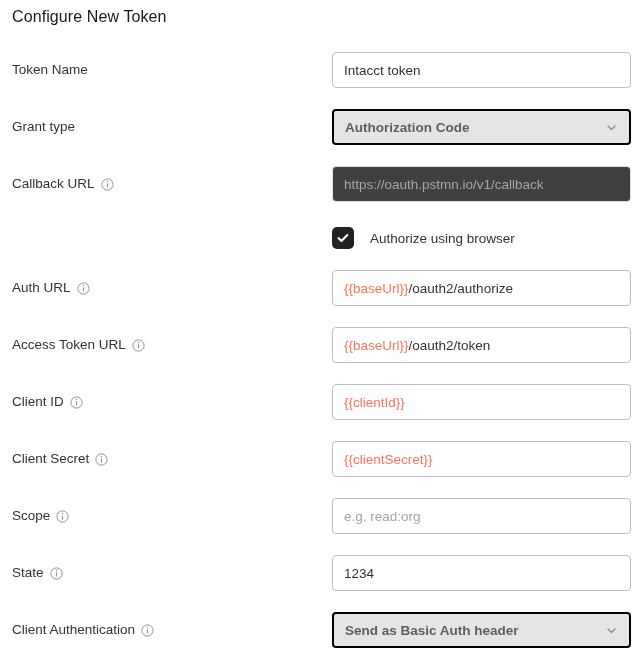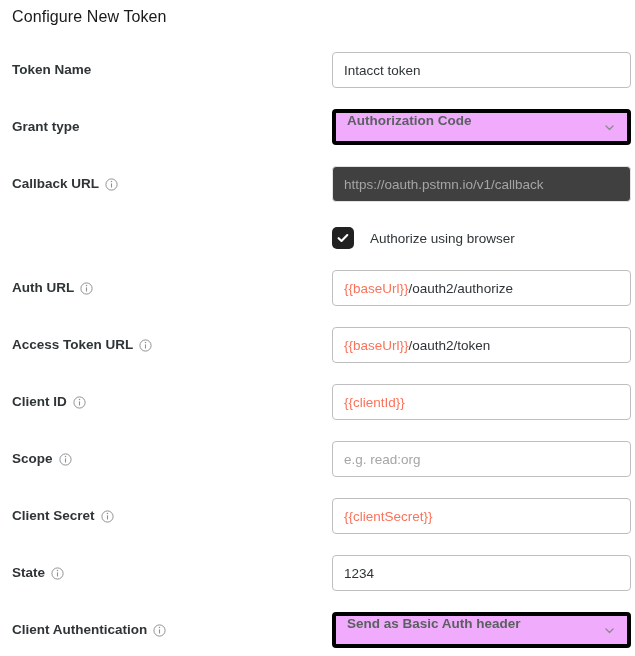--- a/index.html
+++ b/index.html
@@ -43,21 +43,20 @@
     position: absolute;
     left: 12px;
     top: 9px;
     font-size: 13.5px;
     color: #2f3437;
     white-space: nowrap;
     display: flex;
     align-items: center;
     gap: 6px;
     line-height: 18px;
-    font-weight: bold;
   }
 
   .info-icon {
     display: inline-flex;
     align-items: center;
     justify-content: center;
     width: 13px;
     height: 13px;
     flex: 0 0 13px;
     position: relative;
@@ -108,28 +107,29 @@
     white-space: nowrap;
     overflow: hidden;
     cursor: text;
   }
   .var-token { color: #f9735b; }
   .var-rest { color: #2f3437; }
 
   .select-box {
     width: 100%;
     height: 36px;
-    border: 4px solid #000000;
+    border: 2px solid #000000;
     border-radius: 4px;
-    background: #f0abfc;
+    background: #e5e5e5;
     font-size: 13.5px;
     font-weight: bold;
     color: #5b5f62;
     padding: 0 11px;
     display: flex;
+    align-items: center;
     justify-content: space-between;
     cursor: pointer;
     user-select: none;
   }
   .chev { flex: 0 0 auto; display: flex; align-items: center; }
 
   .check-row {
     position: relative;
     height: 47px;
   }
@@ -270,50 +270,50 @@
     <div class="control">
       <div class="var-input">
         <span class="var-token">{{clientId}}</span>
           <span class="var-rest"></span>
       </div>
     </div>
   </div>
 
   <div class="row">
     <div class="field-label">
-      <span>Scope</span>
-      <span class="info-icon">
-        <svg width="13" height="13" viewBox="0 0 13 13">
-          <circle cx="6.5" cy="6.5" r="5.6" fill="none" stroke="#8e9295" stroke-width="1"></circle>
-          <circle cx="6.5" cy="3.6" r="0.75" fill="#8e9295"></circle>
-          <rect x="5.95" y="5.2" width="1.1" height="4.3" rx="0.5" fill="#8e9295"></rect>
-        </svg>
-      </span>
-    </div>
-    <div class="control">
-      <input class="text-input" type="text" placeholder="e.g. read:org" style="">
-    </div>
-  </div>
-
-  <div class="row">
-    <div class="field-label">
       <span>Client Secret</span>
       <span class="info-icon">
         <svg width="13" height="13" viewBox="0 0 13 13">
           <circle cx="6.5" cy="6.5" r="5.6" fill="none" stroke="#8e9295" stroke-width="1"></circle>
           <circle cx="6.5" cy="3.6" r="0.75" fill="#8e9295"></circle>
           <rect x="5.95" y="5.2" width="1.1" height="4.3" rx="0.5" fill="#8e9295"></rect>
         </svg>
       </span>
     </div>
     <div class="control">
       <div class="var-input">
         <span class="var-token">{{clientSecret}}</span>
           <span class="var-rest"></span>
       </div>
+    </div>
+  </div>
+
+  <div class="row">
+    <div class="field-label">
+      <span>Scope</span>
+      <span class="info-icon">
+        <svg width="13" height="13" viewBox="0 0 13 13">
+          <circle cx="6.5" cy="6.5" r="5.6" fill="none" stroke="#8e9295" stroke-width="1"></circle>
+          <circle cx="6.5" cy="3.6" r="0.75" fill="#8e9295"></circle>
+          <rect x="5.95" y="5.2" width="1.1" height="4.3" rx="0.5" fill="#8e9295"></rect>
+        </svg>
+      </span>
+    </div>
+    <div class="control">
+      <input class="text-input" type="text" placeholder="e.g. read:org" style="">
     </div>
   </div>
 
   <div class="row">
     <div class="field-label">
       <span>State</span>
       <span class="info-icon">
         <svg width="13" height="13" viewBox="0 0 13 13">
           <circle cx="6.5" cy="6.5" r="5.6" fill="none" stroke="#8e9295" stroke-width="1"></circle>
           <circle cx="6.5" cy="3.6" r="0.75" fill="#8e9295"></circle>

